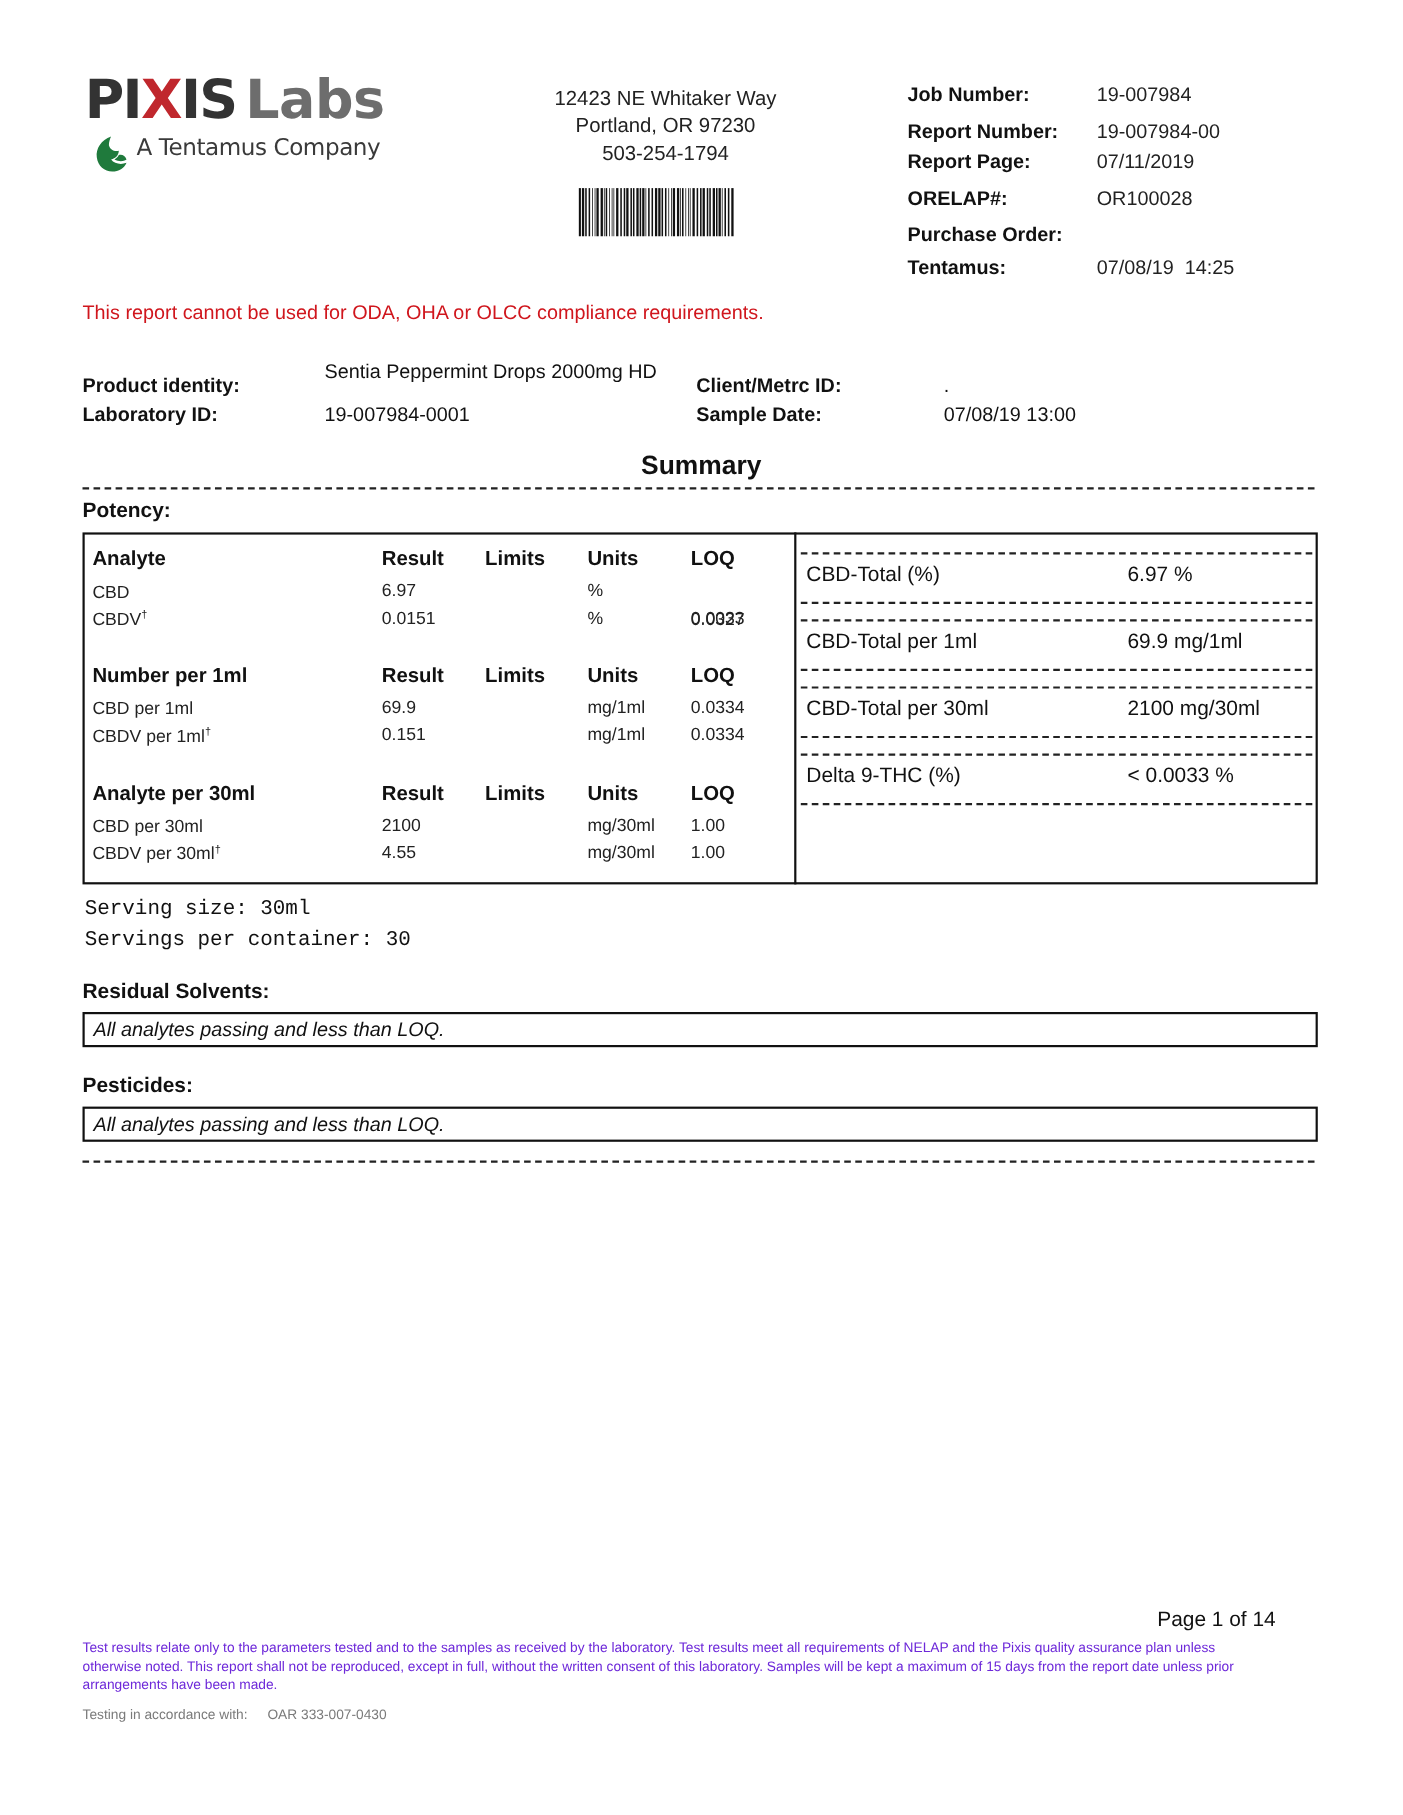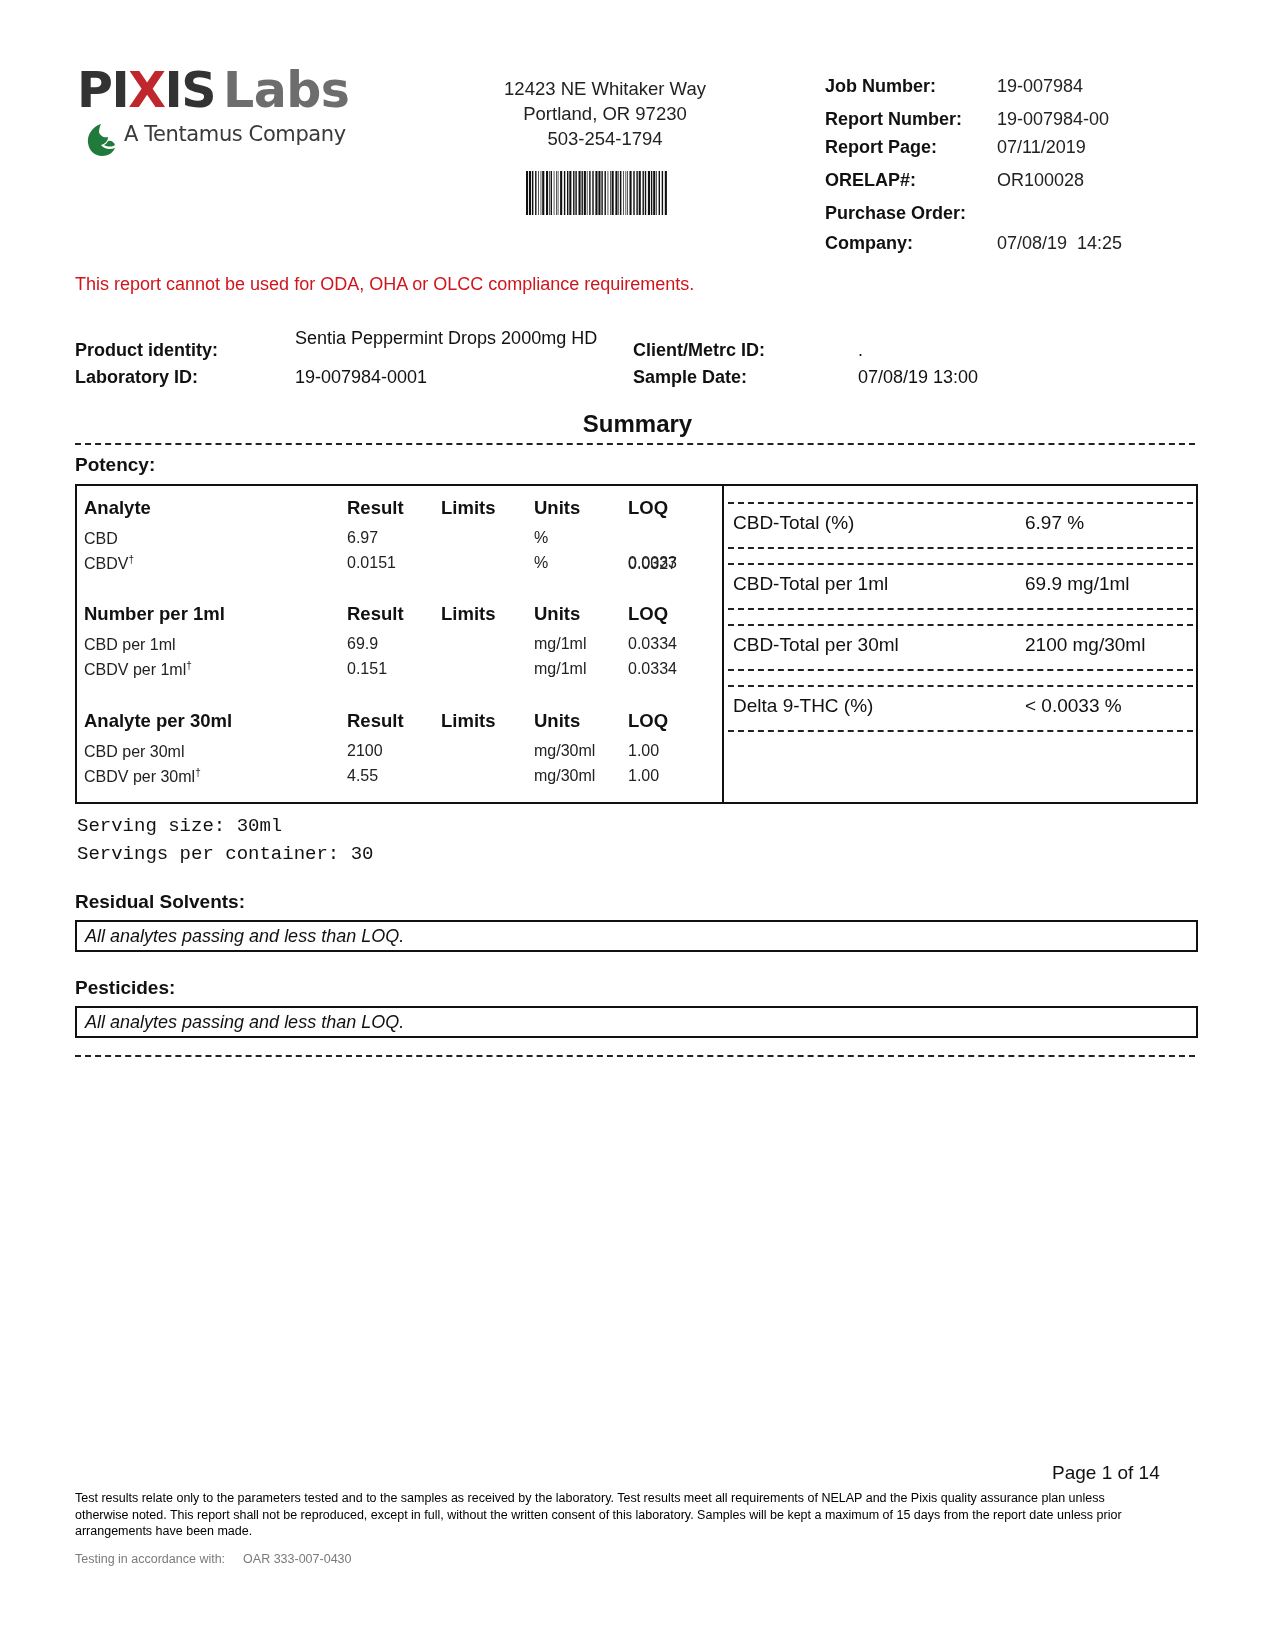--- a/index.html
+++ b/index.html
@@ -48,21 +48,21 @@
 
   .tot-label, .tot-val { font-size: 19px; color: #111; white-space: nowrap; }
   .right-dash { left: 728px; width: 465px; height: 0; border-top: 2px dashed #222; }
 
   .serving { font-size: 19px; white-space: nowrap; font-family: Liberation Mono, monospace; }
 
   .pass-box { left: 75px; width: 1123px; height: 32px; border: 2px solid #111; box-sizing: border-box; }
   .pass-box span { position: absolute; left: 8px; top: 4px; font-size: 18px; font-style: italic; white-space: nowrap; }
 
   .page-num { left: 1052px; top: 1462px; font-size: 19px; white-space: nowrap; }
-  .footer-note { left: 75px; top: 1490px; width: 1060px; font-size: 12.5px; line-height: 16.5px; color: #000000; }
+  .footer-note { left: 75px; top: 1490px; width: 1060px; font-size: 12.5px; line-height: 16.5px; color: #6d28d9; }
   .footer-accord { left: 75px; top: 1552px; font-size: 12.5px; color: #7a7a7a; white-space: nowrap; }
   .footer-accord .val { margin-left: 18px; }
 </style>
 </head>
 <body>
 
 <div class="abs logo-main">
   <span class="p">PI</span><span class="x">X</span><span class="p">IS</span><span class="labs">Labs</span>
 </div>
 <div class="abs logo-sub">
@@ -147,21 +147,21 @@
   </div>
   <div class="row" style="top:94px">
     <span class="lbl">ORELAP#:</span>
     <span class="val">OR100028</span>
   </div>
   <div class="row" style="top:127px">
     <span class="lbl">Purchase Order:</span>
     <span class="val"></span>
   </div>
   <div class="row" style="top:157px">
-    <span class="lbl">Company:</span>
+    <span class="lbl">Tentamus:</span>
     <span class="val" style="white-space:pre">07/08/19  14:25</span>
   </div>
 </div>
 
 <div class="abs warning">This report cannot be used for ODA, OHA or OLCC compliance requirements.</div>
 
 <div class="abs prod" style="left:75px;top:340px"><span class="lbl">Product identity:</span></div>
 <div class="abs prod" style="left:295px;top:328px">Sentia Peppermint Drops 2000mg HD</div>
 <div class="abs prod" style="left:75px;top:367px"><span class="lbl">Laboratory ID:</span></div>
 <div class="abs prod" style="left:295px;top:367px">19-007984-0001</div>

